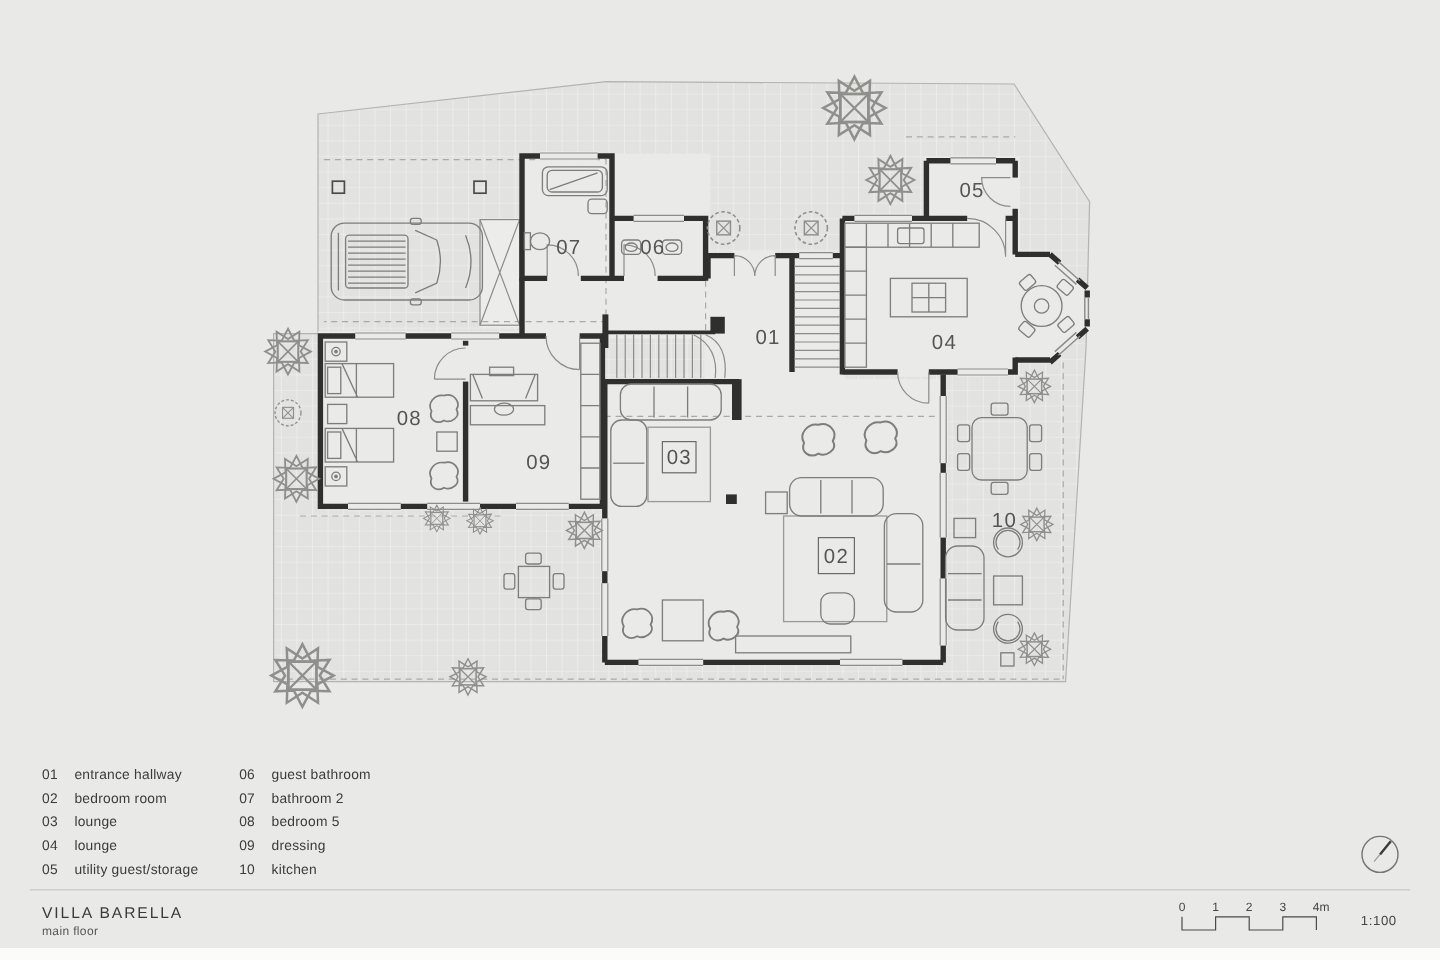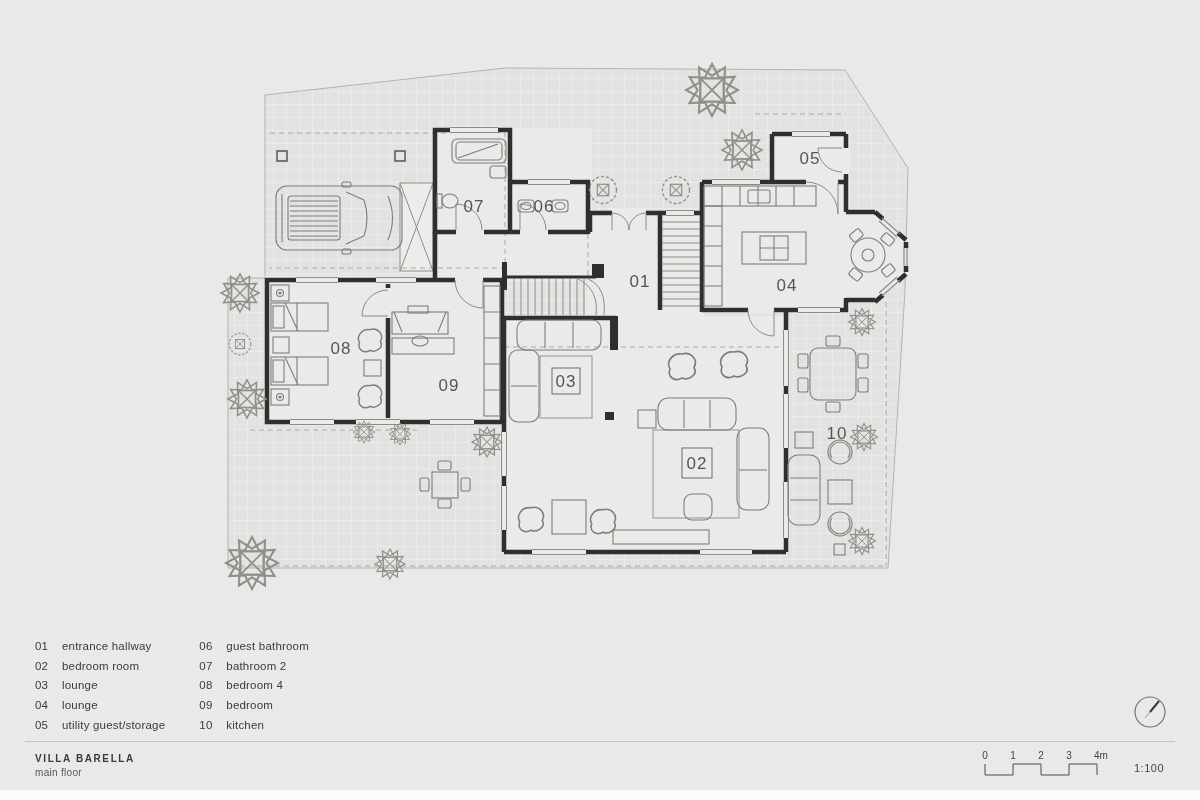--- a/index.html
+++ b/index.html
@@ -12,21 +12,21 @@
   .plan-svg{position:absolute;left:0;top:0;}
   
   .legend{position:absolute;top:636px;left:35px;display:flex;gap:34px;}
   .legend-col{display:flex;flex-direction:column;}
   .legend-item{display:flex;height:19.7px;align-items:center;font-size:11.5px;letter-spacing:.2px;}
   .legend-item .num{width:27px;color:#3b3b39;}
   .legend-item .lab{color:#3b3b39;}
   
   .divider{position:absolute;left:25px;right:25px;top:741px;height:1px;background:#c6c6c4;}
   .title-block{position:absolute;left:35px;top:753px;}
-  .title-block .t{font-size:10px;font-weight:700;letter-spacing:1.6px;color:#3a3a38;}
+  .title-block .t{font-size:13px;font-weight:400;letter-spacing:1.6px;color:#3a3a38;}
   .title-block .s{font-size:10px;margin-top:3px;color:#565654;letter-spacing:.3px;}
   .scalebar{position:absolute;left:975px;top:748px;}
   .ratio{position:absolute;right:36px;top:762px;font-size:11px;color:#454543;letter-spacing:.5px;}
   .compass{position:absolute;left:1128px;top:690px;}
   .bottom-strip{position:absolute;left:0;right:0;bottom:0;height:10px;background:#fbfbfa;}
   text.room-no{font-family:"Liberation Sans",sans-serif;font-size:17px;fill:#555552;letter-spacing:1px;}
   text.tick{font-family:"Liberation Sans",sans-serif;font-size:10px;fill:#454543;}
 </style>
 </head>
 <body>
@@ -390,25 +390,25 @@
     <div class="legend-item">
         <span class="num">06</span>
         <span class="lab">guest bathroom</span>
       </div>
     <div class="legend-item">
         <span class="num">07</span>
         <span class="lab">bathroom 2</span>
       </div>
     <div class="legend-item">
         <span class="num">08</span>
-        <span class="lab">bedroom 4</span>
+        <span class="lab">bedroom 5</span>
       </div>
     <div class="legend-item">
         <span class="num">09</span>
-        <span class="lab">bedroom</span>
+        <span class="lab">dressing</span>
       </div>
     <div class="legend-item">
         <span class="num">10</span>
         <span class="lab">kitchen</span>
       </div>
   </div>
 </div>
 
 <svg class="compass" width="44" height="44" viewBox="0 0 44 44">
   <circle cx="22" cy="22" r="15" fill="none" stroke="#777572" stroke-width="1.2"></circle>

